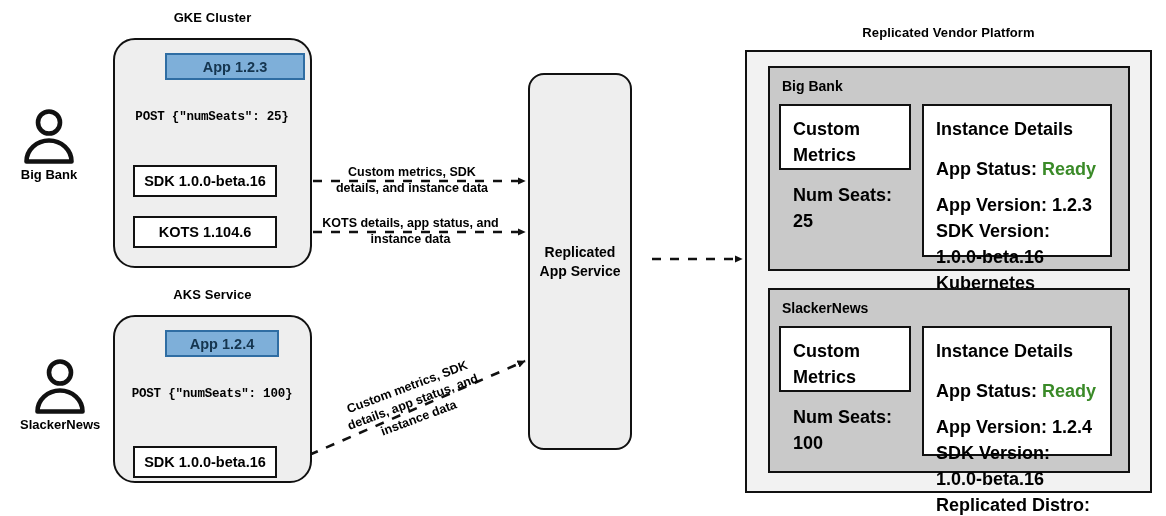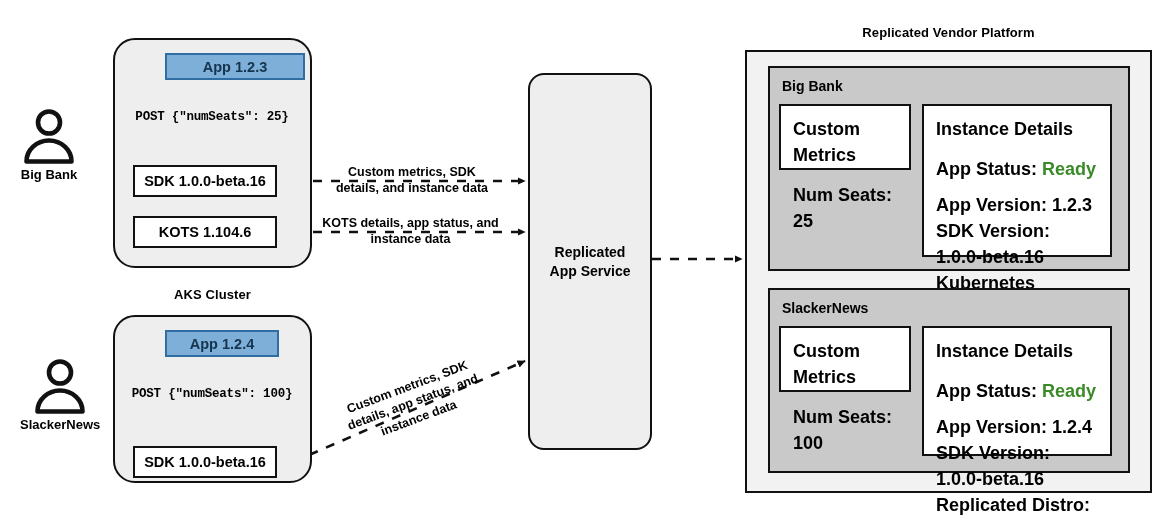--- a/index.html
+++ b/index.html
@@ -112,52 +112,53 @@
   </div>
 
   <div class="abs actor" style="left:20px;top:358px;">
     <svg class="glyph" viewBox="0 0 58 56">
       <circle cx="29" cy="14.5" r="11" fill="none" stroke="#111" stroke-width="4.6"></circle>
       <path d="M6.5,53.5 A22.5,21 0 0 1 51.5,53.5 z" fill="none" stroke="#111" stroke-width="4.6" stroke-linejoin="round"></path>
     </svg>
     <div class="nm">SlackerNews</div>
   </div>
 
+  <div class="abs diagram-title" style="left:110px;top:10px;width:205px;">GKE Cluster</div>
 
   <div class="abs cluster" style="left:113px;top:38px;width:199px;height:230px;"></div>
 
   <div class="abs node app" style="left:133px;top:53px;width:140px;height:27px;">App 1.2.3</div>
 
   <div class="abs payload" style="left:112px;top:110px;width:200px;">POST {"numSeats": 25}</div>
 
   <div class="abs node" style="left:133px;top:165px;width:144px;height:32px;">SDK 1.0.0-beta.16</div>
 
   <div class="abs node" style="left:133px;top:216px;width:144px;height:32px;">KOTS 1.104.6</div>
 
-  <div class="abs diagram-title" style="left:110px;top:287px;width:205px;">AKS Cluster</div>
+  <div class="abs diagram-title" style="left:110px;top:287px;width:205px;">AKS Service</div>
 
   <div class="abs cluster" style="left:113px;top:315px;width:199px;height:168px;"></div>
 
   <div class="abs node app" style="left:133px;top:330px;width:114px;height:27px;">App 1.2.4</div>
 
   <div class="abs payload" style="left:108px;top:387px;width:208px;">POST {"numSeats": 100}</div>
 
   <div class="abs node" style="left:133px;top:446px;width:144px;height:32px;">SDK 1.0.0-beta.16</div>
 
   <div class="abs edge-label" style="left:322px;top:164px;width:180px;">Custom metrics, SDK
 details, and instance data</div>
 
   <div class="abs edge-label" style="left:308px;top:215px;width:205px;">KOTS details, app status, and
 instance data</div>
 
   <div class="abs edge-label diag" style="left:322px;top:378px;width:182px;">Custom metrics, SDK
 details, app status, and
 instance data</div>
 
-  <div class="abs service" style="left:528px;top:73px;width:124px;height:377px;">
+  <div class="abs service" style="left:528px;top:73px;width:104px;height:377px;">
     <span style="white-space:pre-line;">Replicated
 App Service</span>
   </div>
 
   <div class="abs diagram-title" style="left:745px;top:25px;width:407px;">Replicated Vendor Platform</div>
 
   <div class="abs platform" style="left:745px;top:50px;width:407px;height:443px;"></div>
 
   <div class="abs tenant" style="left:768px;top:66px;width:362px;height:205px;">
     <div class="tenant-name" style="left:12px;top:10px;">Big Bank</div>

